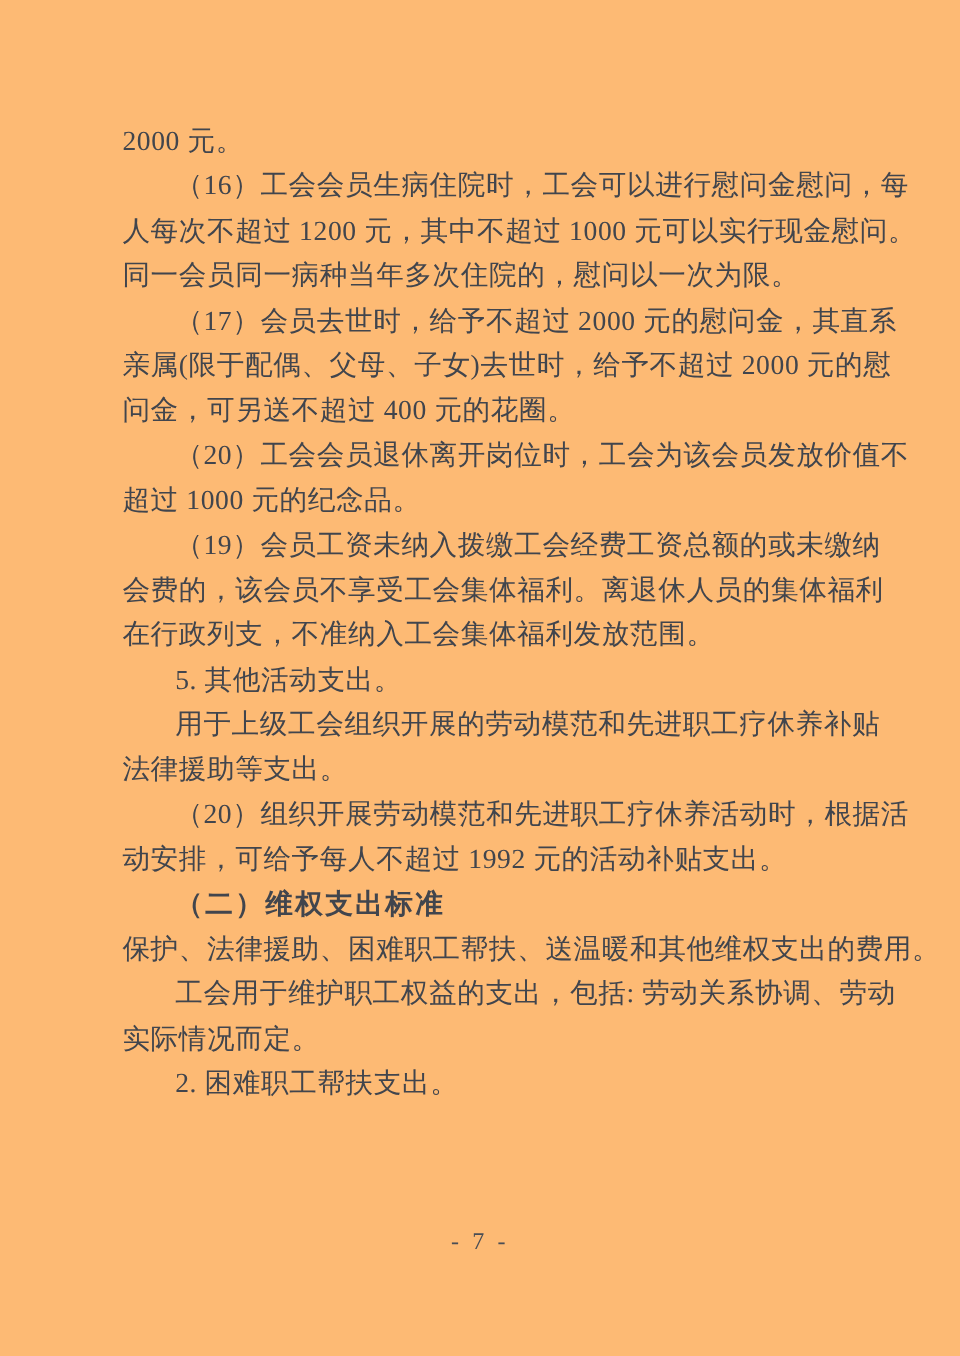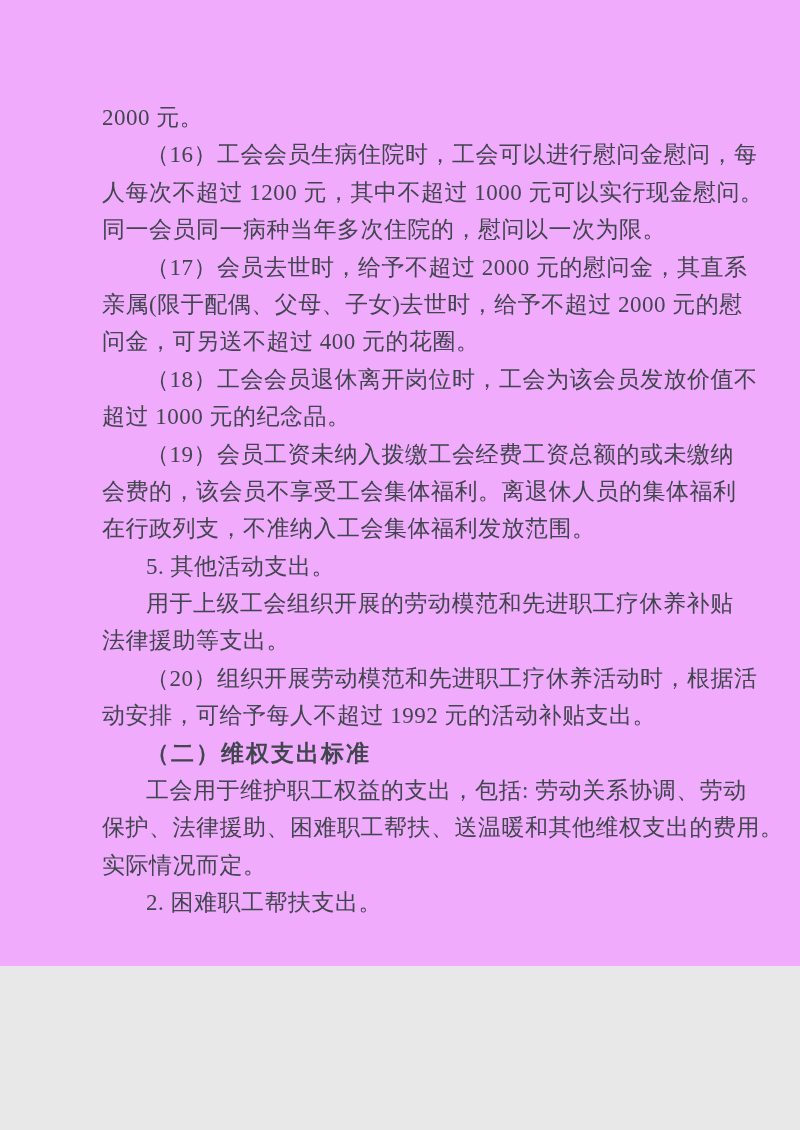--- a/index.html
+++ b/index.html
@@ -3,23 +3,23 @@
 <meta charset="utf-8">
 <style>
   html, body {
     margin: 0;
     padding: 0;
     background: #e8e8e8;
   }
   .page {
     position: relative;
     width: 800px;
-    height: 966px;
+    height: 1130px;
     margin: 0 auto;
-    background: #f0abfc;
+    background: #fdba74;
     overflow: hidden;
     font-family: "Liberation Serif", "DejaVu Serif", serif;
   }
   .content {
     position: absolute;
     left: 102px;
     top: 99px;
     width: 600px;
     color: #41454d;
     font-size: 23px;
@@ -54,30 +54,30 @@
 
 <div class="page">
   <div class="content">
     <div class="line flush">2000 元。</div>
     <div class="line indent">（16）工会会员生病住院时，工会可以进行慰问金慰问，每</div>
     <div class="line flush">人每次不超过 1200 元，其中不超过 1000 元可以实行现金慰问。</div>
     <div class="line flush">同一会员同一病种当年多次住院的，慰问以一次为限。</div>
     <div class="line indent">（17）会员去世时，给予不超过 2000 元的慰问金，其直系</div>
     <div class="line flush">亲属(限于配偶、父母、子女)去世时，给予不超过 2000 元的慰</div>
     <div class="line flush">问金，可另送不超过 400 元的花圈。</div>
-    <div class="line indent">（18）工会会员退休离开岗位时，工会为该会员发放价值不</div>
+    <div class="line indent">（20）工会会员退休离开岗位时，工会为该会员发放价值不</div>
     <div class="line flush">超过 1000 元的纪念品。</div>
     <div class="line indent">（19）会员工资未纳入拨缴工会经费工资总额的或未缴纳</div>
     <div class="line flush">会费的，该会员不享受工会集体福利。离退休人员的集体福利</div>
     <div class="line flush">在行政列支，不准纳入工会集体福利发放范围。</div>
     <div class="line indent">5. 其他活动支出。</div>
     <div class="line indent">用于上级工会组织开展的劳动模范和先进职工疗休养补贴</div>
     <div class="line flush">法律援助等支出。</div>
     <div class="line indent">（20）组织开展劳动模范和先进职工疗休养活动时，根据活</div>
     <div class="line flush">动安排，可给予每人不超过 1992 元的活动补贴支出。</div>
     <div class="line heading">（二）维权支出标准</div>
+    <div class="line flush">保护、法律援助、困难职工帮扶、送温暖和其他维权支出的费用。</div>
     <div class="line indent">工会用于维护职工权益的支出，包括: 劳动关系协调、劳动</div>
-    <div class="line flush">保护、法律援助、困难职工帮扶、送温暖和其他维权支出的费用。</div>
     <div class="line flush">实际情况而定。</div>
     <div class="line indent">2. 困难职工帮扶支出。</div>
   </div>
   <div class="page-number">- 7 -</div>
 </div>
 
 </body></html>

